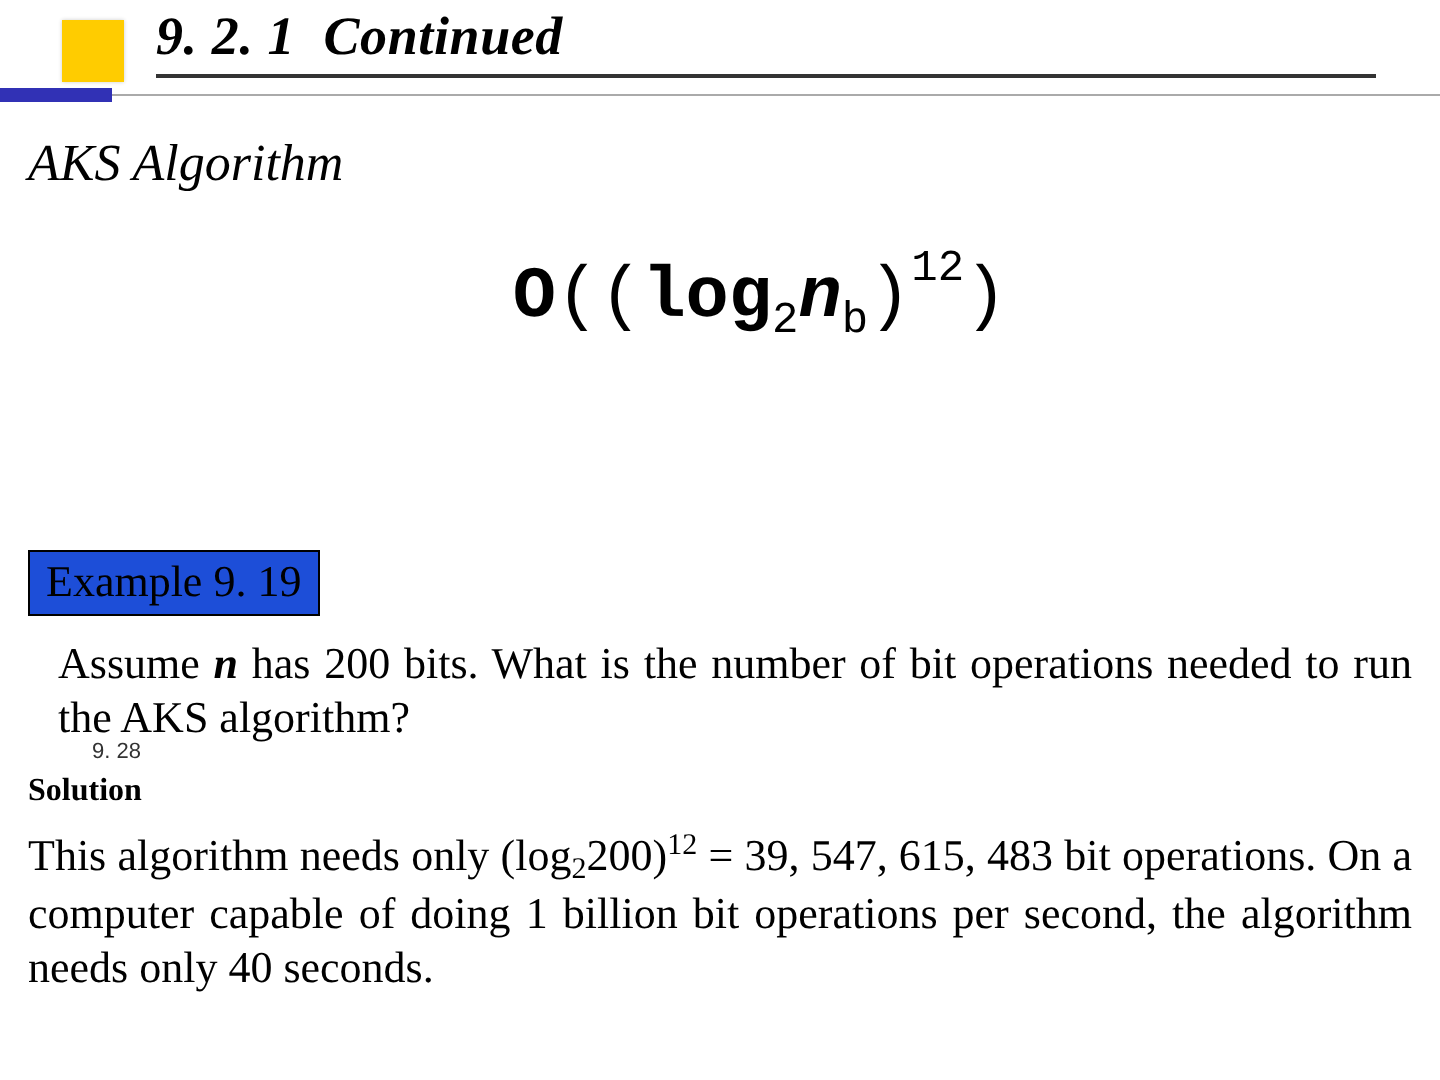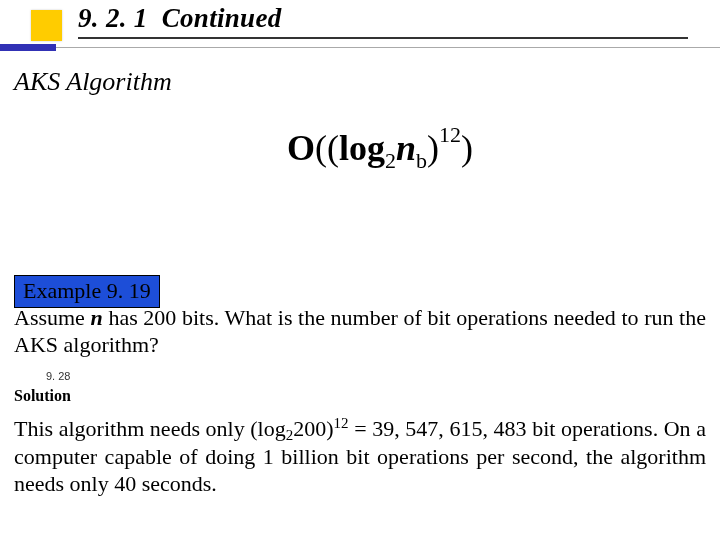--- a/index.html
+++ b/index.html
@@ -70,21 +70,21 @@
     font-size: 26px;
     font-weight: normal;
   }
   
   .formula {
     position: absolute;
     left: 0;
     right: 0;
     top: 122px;
     text-align: center;
-    font-family: Liberation Serif, serif;
+    font-family: Liberation Mono, monospace;
     font-weight: bold;
     font-style: italic;
     font-size: 36px;
     margin-left: 40px;
   }
   .formula .upright {
     font-style: normal;
   }
   .formula .paren {
     font-style: normal;
@@ -124,21 +124,22 @@
   
   .body-text {
     position: absolute;
     left: 14px;
     right: 14px;
     font-size: 22px;
     line-height: 1.22;
     text-align: justify;
   }
   .question {
-    top: 305px;
+    top: 319px;
+    margin-left: 15px;
   }
   .solution-head {
     position: absolute;
     left: 14px;
     top: 387px;
     font-weight: bold;
     font-size: 16px;
   }
   .solution-body {
     top: 414px;

